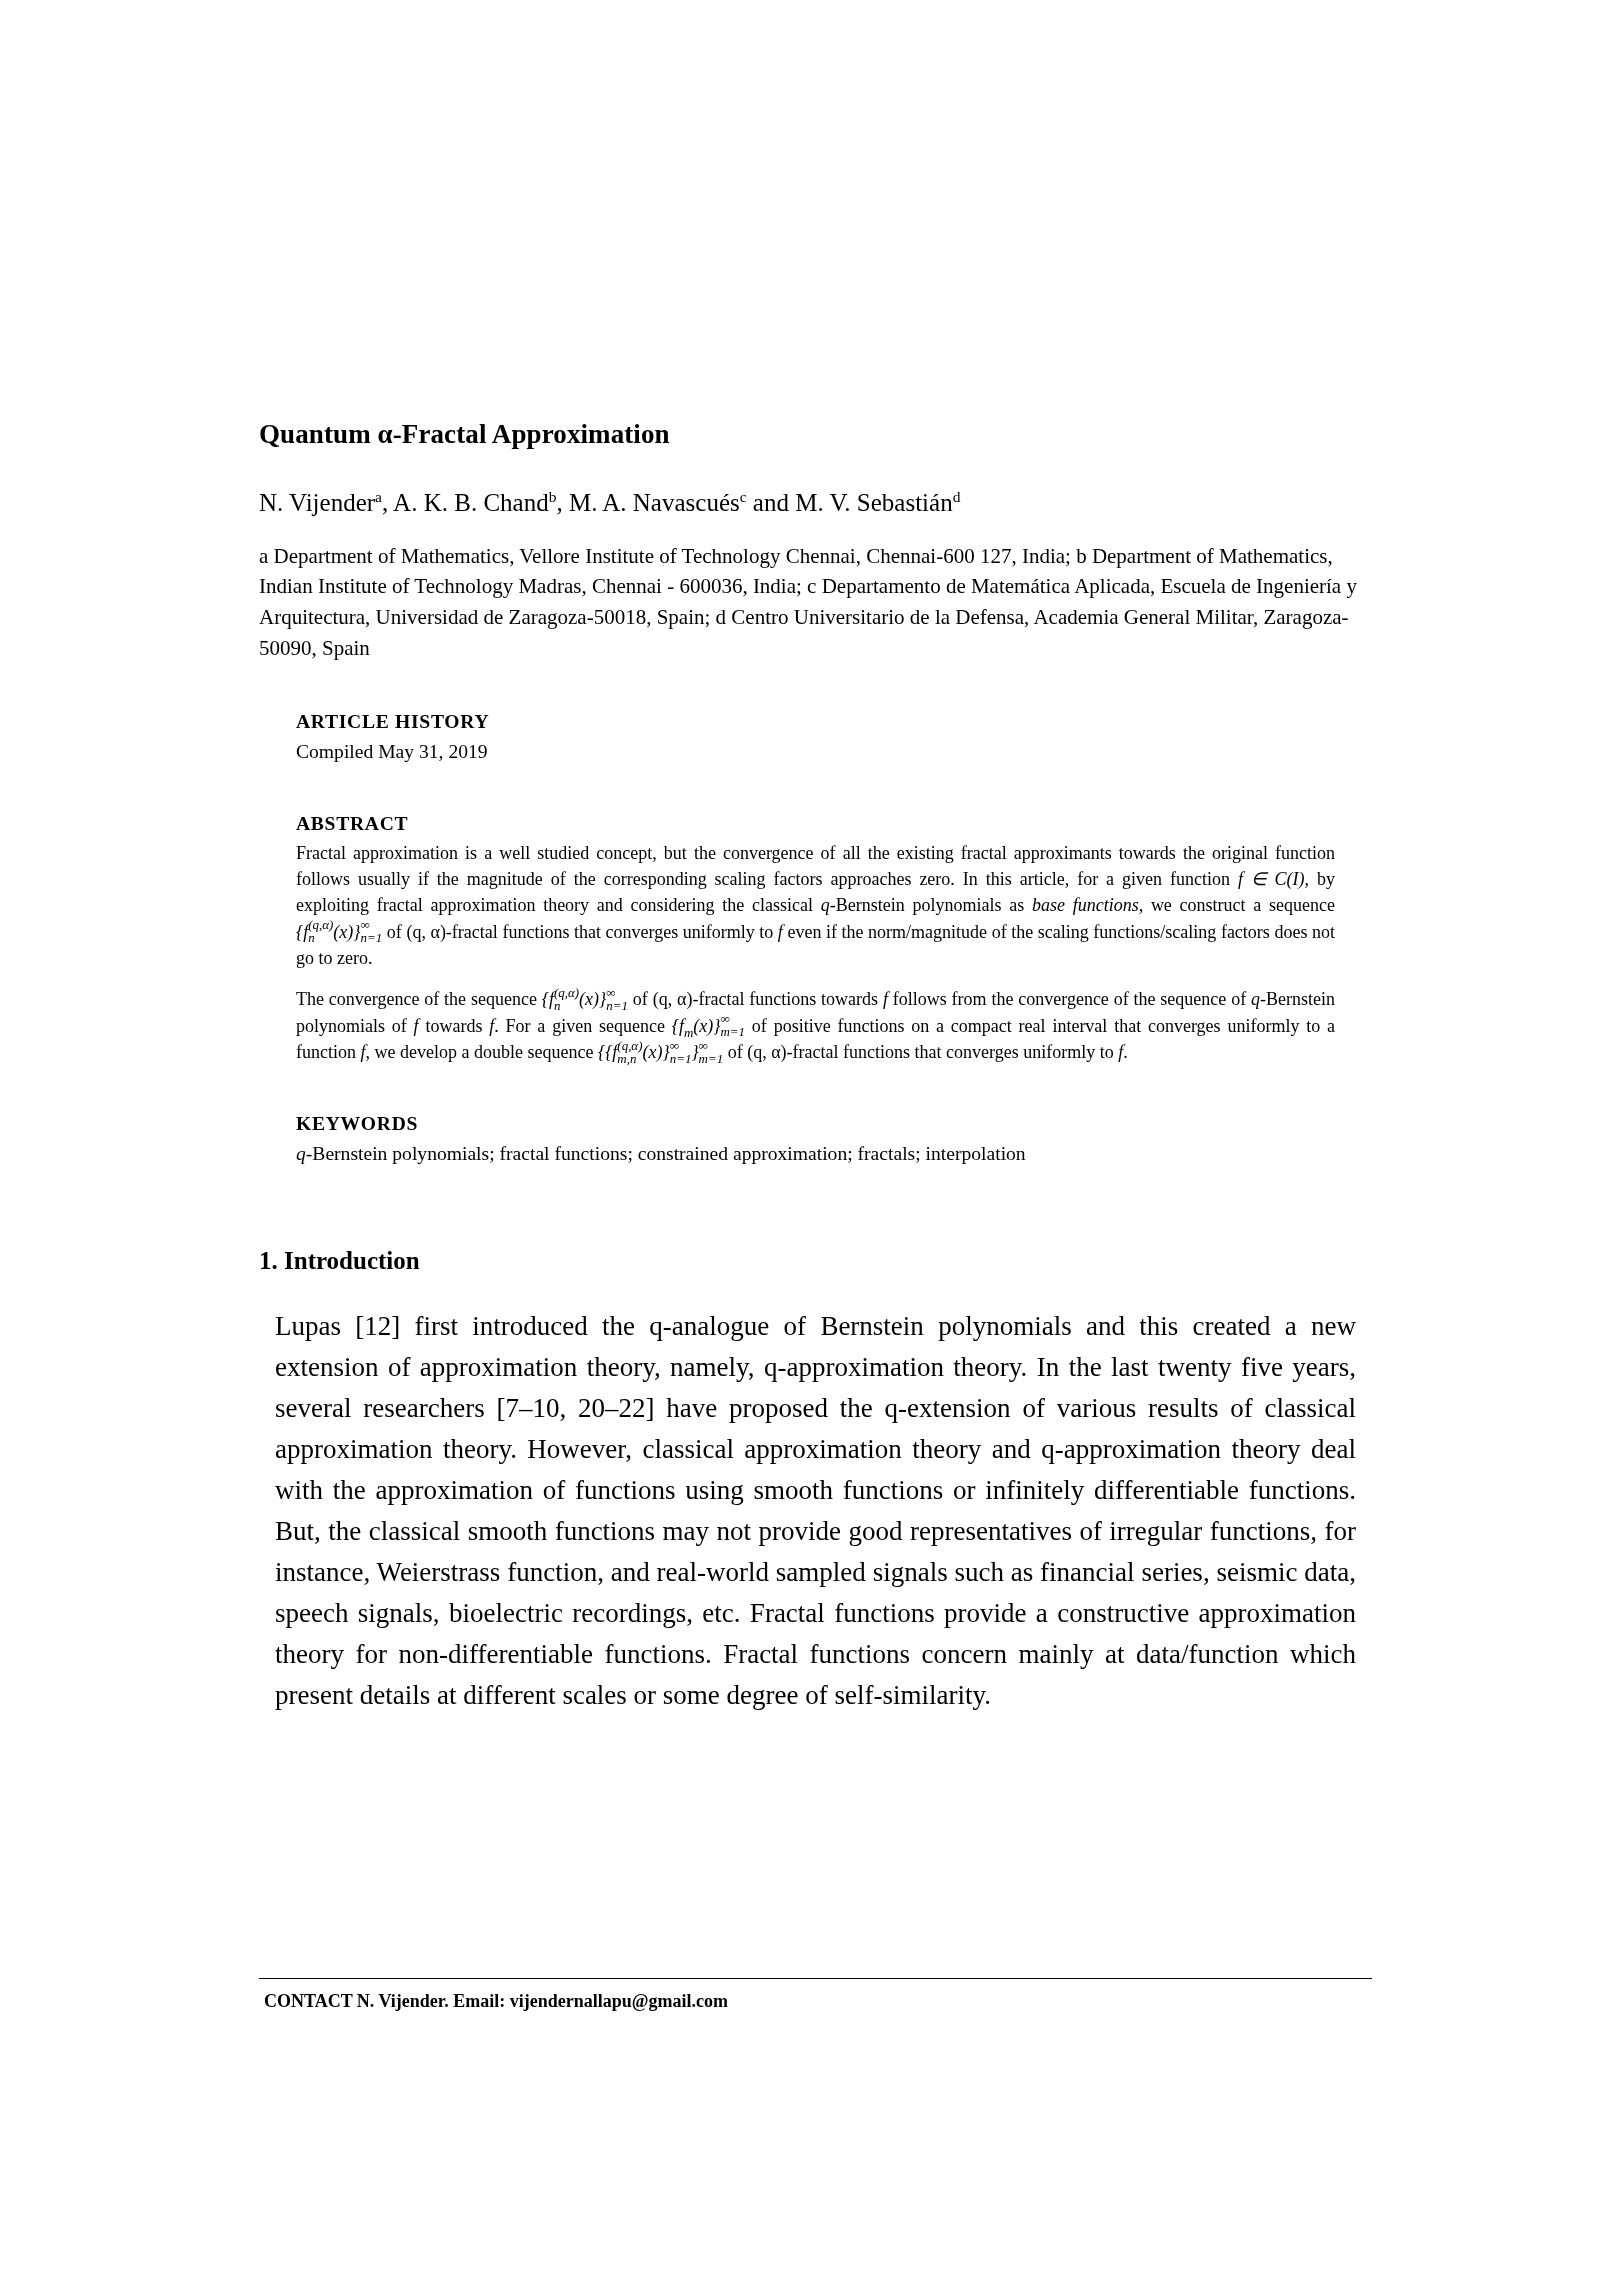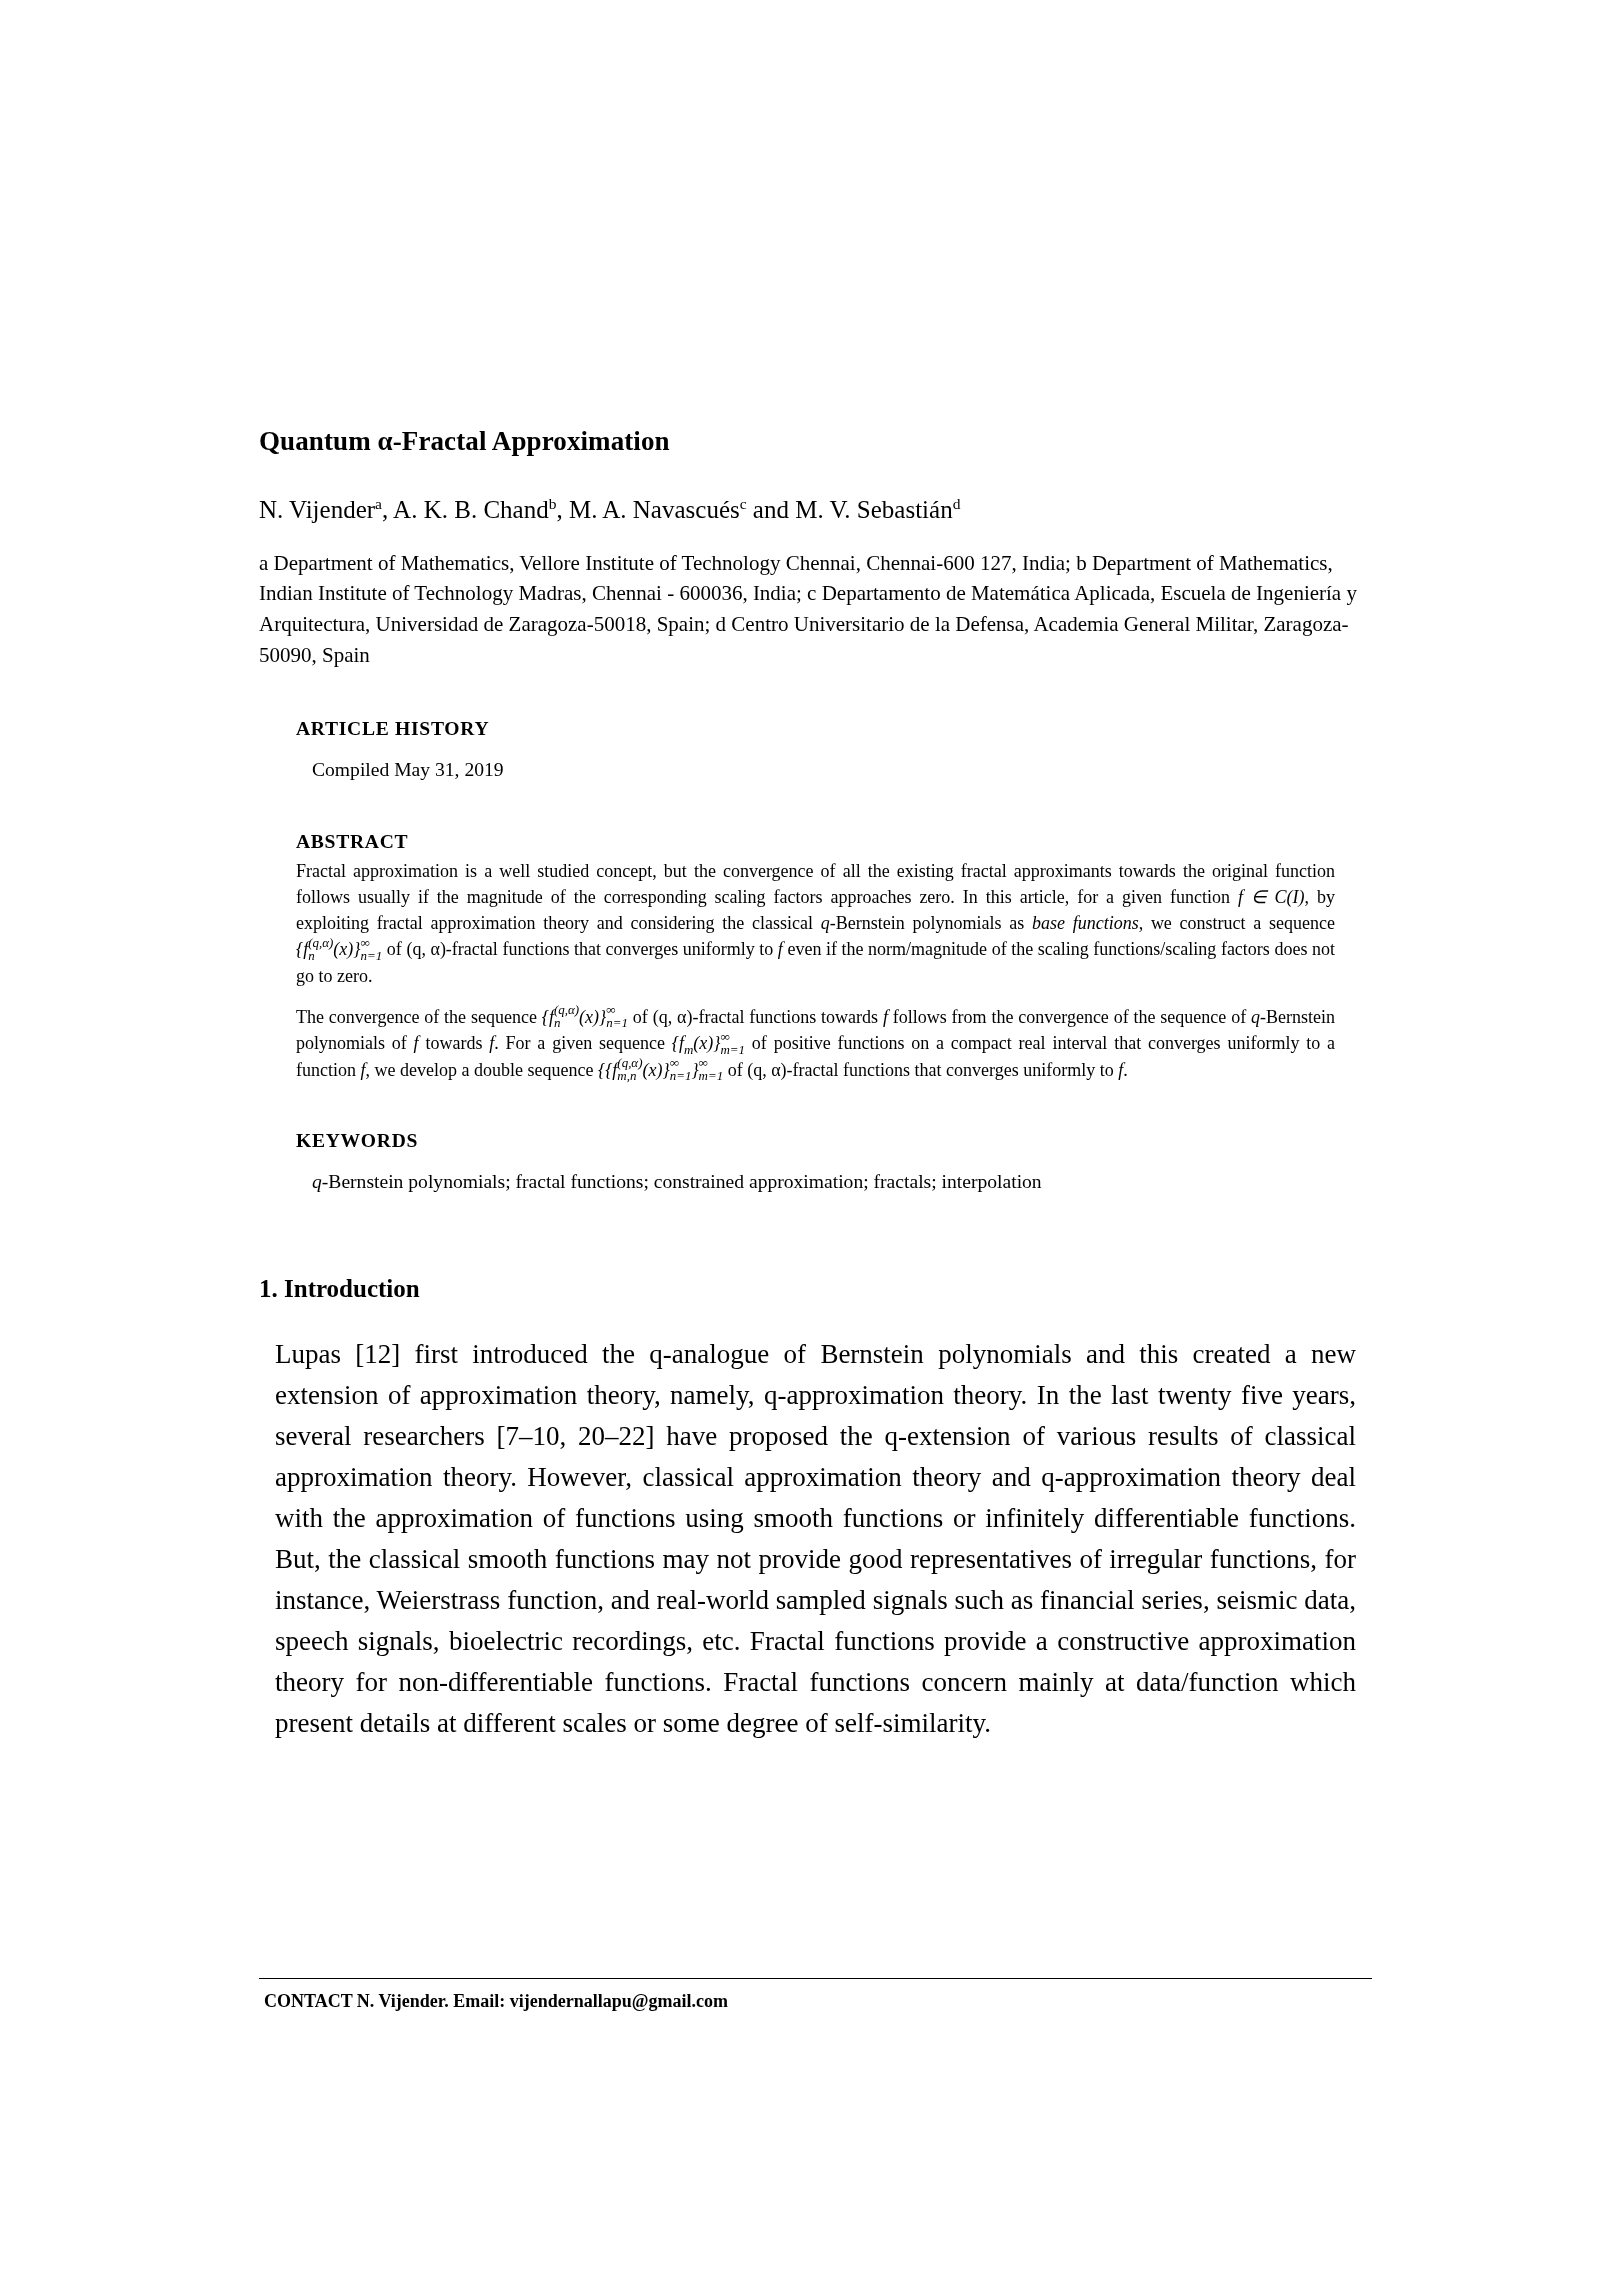--- a/index.html
+++ b/index.html
@@ -26,21 +26,21 @@
     position: absolute;
     left: 259px;
     top: 419px;
     width: 1113px;
   }
   
   .title {
     font-size: 27px;
     font-weight: bold;
     letter-spacing: 0.1px;
-    margin: 7px 0 39px 0;
+    margin: 0 0 39px 0;
   }
   
   .authors {
     font-size: 25px;
     margin: 0 0 23.6px 0;
   }
   .authors sup, .affil sup {
     font-size: 0.62em;
     vertical-align: super;
     line-height: 0;
@@ -59,21 +59,21 @@
   .sec-head {
     font-size: 19.6px;
     font-weight: bold;
     letter-spacing: 0.7px;
     margin: 47px 0 5.2px 0;
   }
   .sec-body {
     font-size: 19.6px;
     line-height: 1.42;
     text-align: justify;
-    margin: 16px;
+    margin: 0;
   }
   .abstract-p {
     text-align: justify;
     font-size: 18px;
     line-height: 1.45;
     margin: 0;
   }
   .abstract-p + .abstract-p { margin-top: 15px; }
   
   .section-title {

